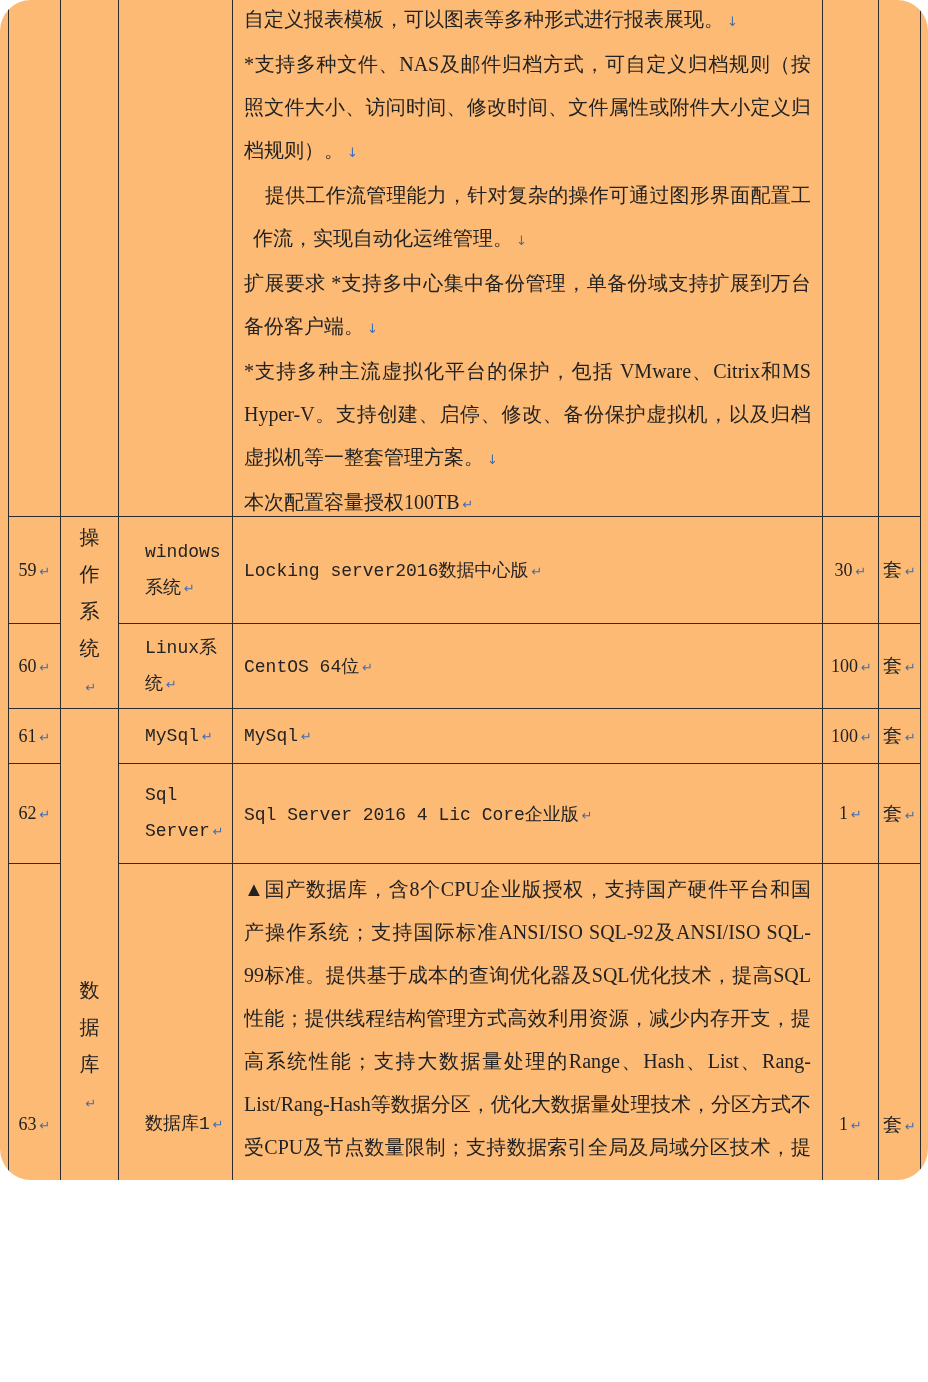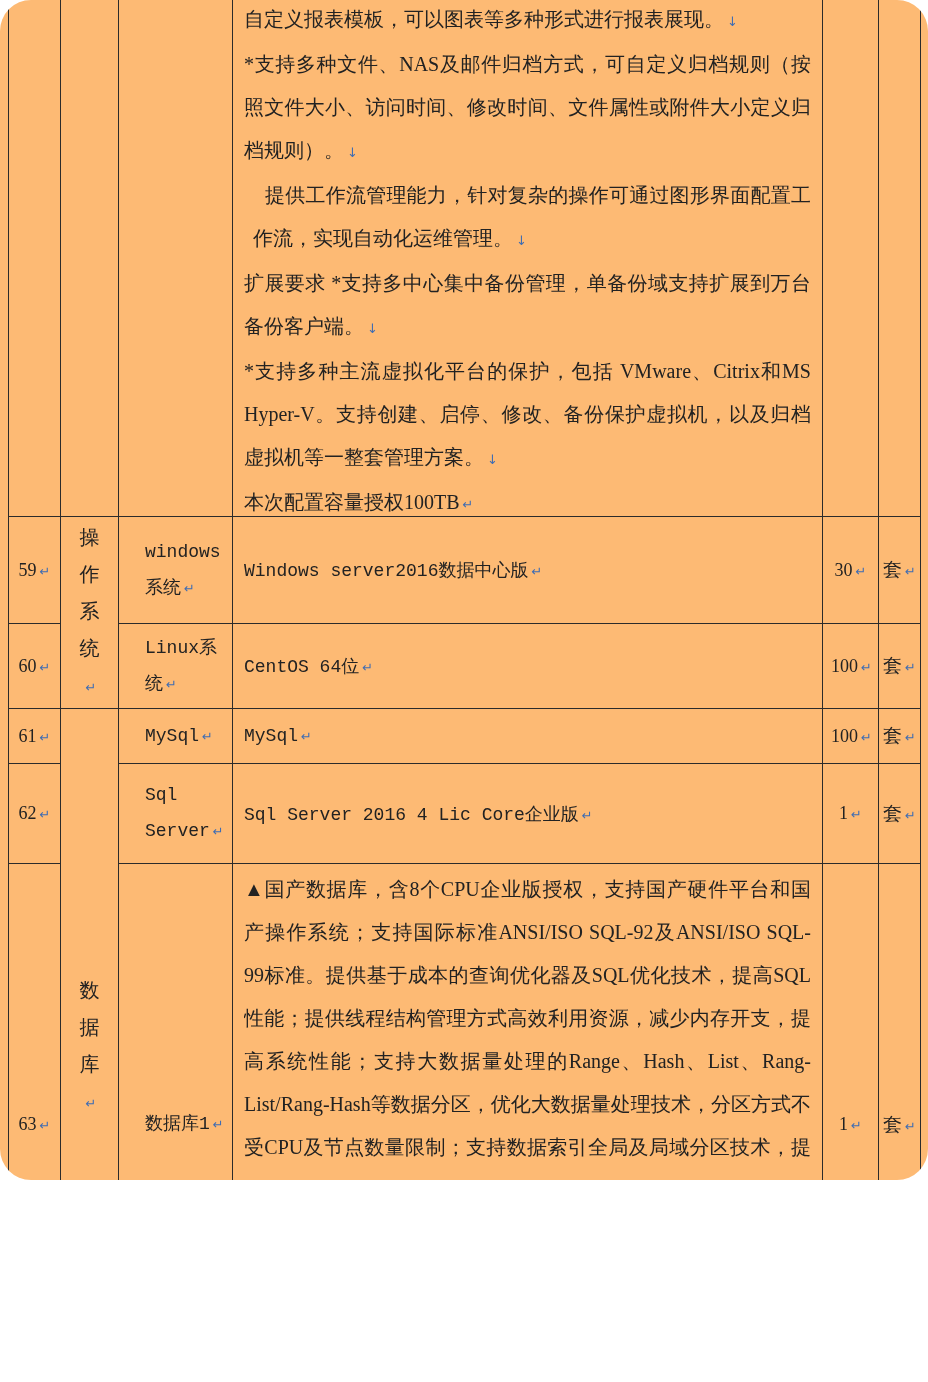--- a/index.html
+++ b/index.html
@@ -99,21 +99,21 @@
         <td class="c-qty"></td>
         <td class="c-unit"></td>
       </tr>
 
       <tr class="r59">
         <td class="c-no"><span>59</span><span class="mk">↵</span></td>
         <td class="c-cat" rowspan="2">
           <div class="vstack"><span>操作系统</span><span class="mk">↵</span></div>
         </td>
         <td class="c-sub mono"><span>windows系统</span><span class="mk">↵</span></td>
-        <td class="c-desc mono"><span>Windows server2016数据中心版</span><span class="mk">↵</span></td>
+        <td class="c-desc mono"><span>Locking server2016数据中心版</span><span class="mk">↵</span></td>
         <td class="c-qty"><span>30</span><span class="mk">↵</span></td>
         <td class="c-unit"><span>套</span><span class="mk">↵</span></td>
       </tr>
 
       <tr class="r60">
         <td class="c-no"><span>60</span><span class="mk">↵</span></td>
         <td class="c-sub mono"><span>Linux系统</span><span class="mk">↵</span></td>
         <td class="c-desc mono"><span>CentOS 64位</span><span class="mk">↵</span></td>
         <td class="c-qty"><span>100</span><span class="mk">↵</span></td>
         <td class="c-unit"><span>套</span><span class="mk">↵</span></td>

